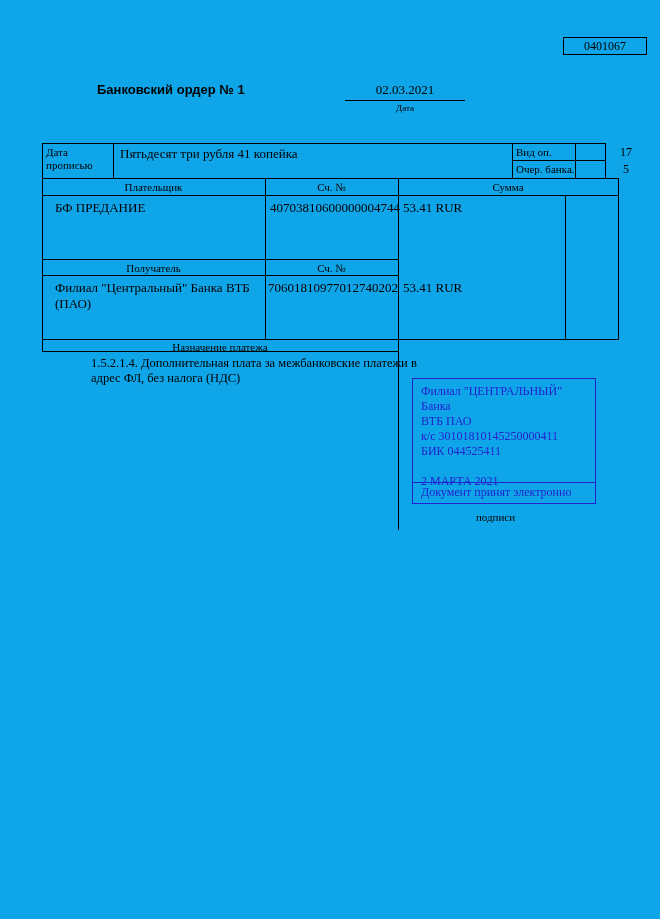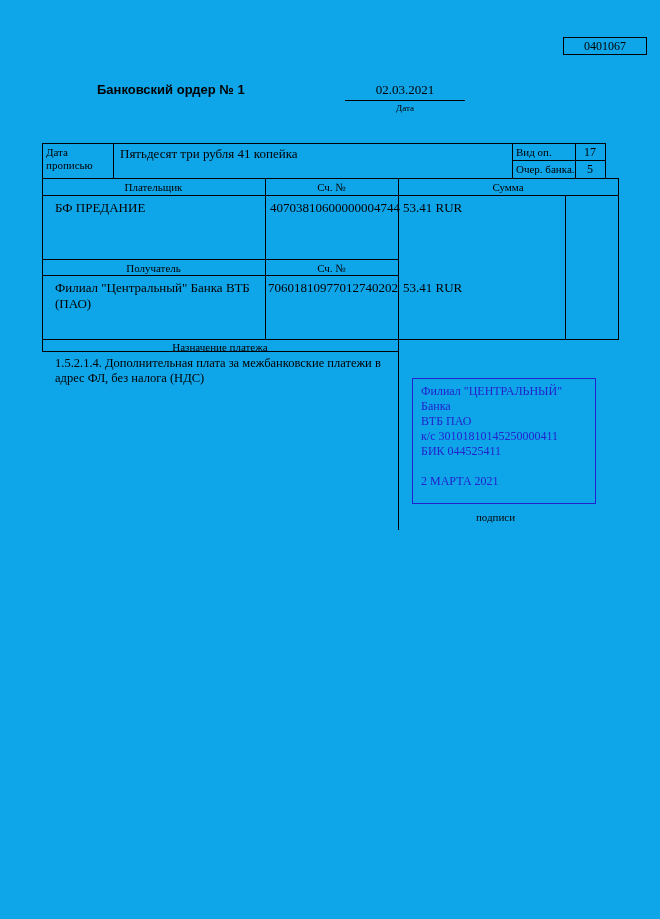--- a/index.html
+++ b/index.html
@@ -11,21 +11,21 @@
     font-family:"Liberation Serif", serif;
     color:#000;
     overflow:hidden;
   }
   .hline { position:absolute; height:1px; background:#000; }
   .vline { position:absolute; width:1px; background:#000; }
   .t { position:absolute; white-space:nowrap; }
   .wrap { white-space:normal; }
   .c { text-align:center; }
   .s11 { font-size:11px; line-height:13px; }
-  .s12 { font-size:12px; line-height:14px; }
+  .s12 { font-size:12px; line-height:14px;margin-left:36px; }
   .s13 { font-size:13px; line-height:16px; }
   .s9  { font-size:9px;  line-height:11px; }
   .title {
     position:absolute;
     font-family:"Liberation Sans", sans-serif;
     font-weight:bold;
     font-size:13px;
     padding-left:40px;
   }
   .form-code {
@@ -110,17 +110,18 @@
   <div class="t s11 c" style="left:42px; top:341px; width:356px;">Назначение платежа</div>
   <div class="t s12 wrap" style="left:55px; top:356px; width:345px; font-size:12.5px; line-height:15px;">1.5.2.1.4. Дополнительная плата за межбанковские платежи в адрес ФЛ, без налога (НДС)</div>
 
 
   <div class="stamp" style="color: rgb(35, 35, 205); border-color: rgb(35, 35, 205);">
     <div>Филиал "ЦЕНТРАЛЬНЫЙ" Банка</div>
     <div>ВТБ ПАО</div>
     <div>к/с 30101810145250000411</div>
     <div>БИК 044525411</div>
     <div class="date-line">2 МАРТА 2021</div>
+    <div class="footer-line" style="border-top-color: rgb(35, 35, 205);">Документ принят электронно</div>
   </div>
 
   <div class="t s11 c" style="left:398px; top:511px; width:195px;">подписи</div>
 
 </div>
 
 </body></html>

